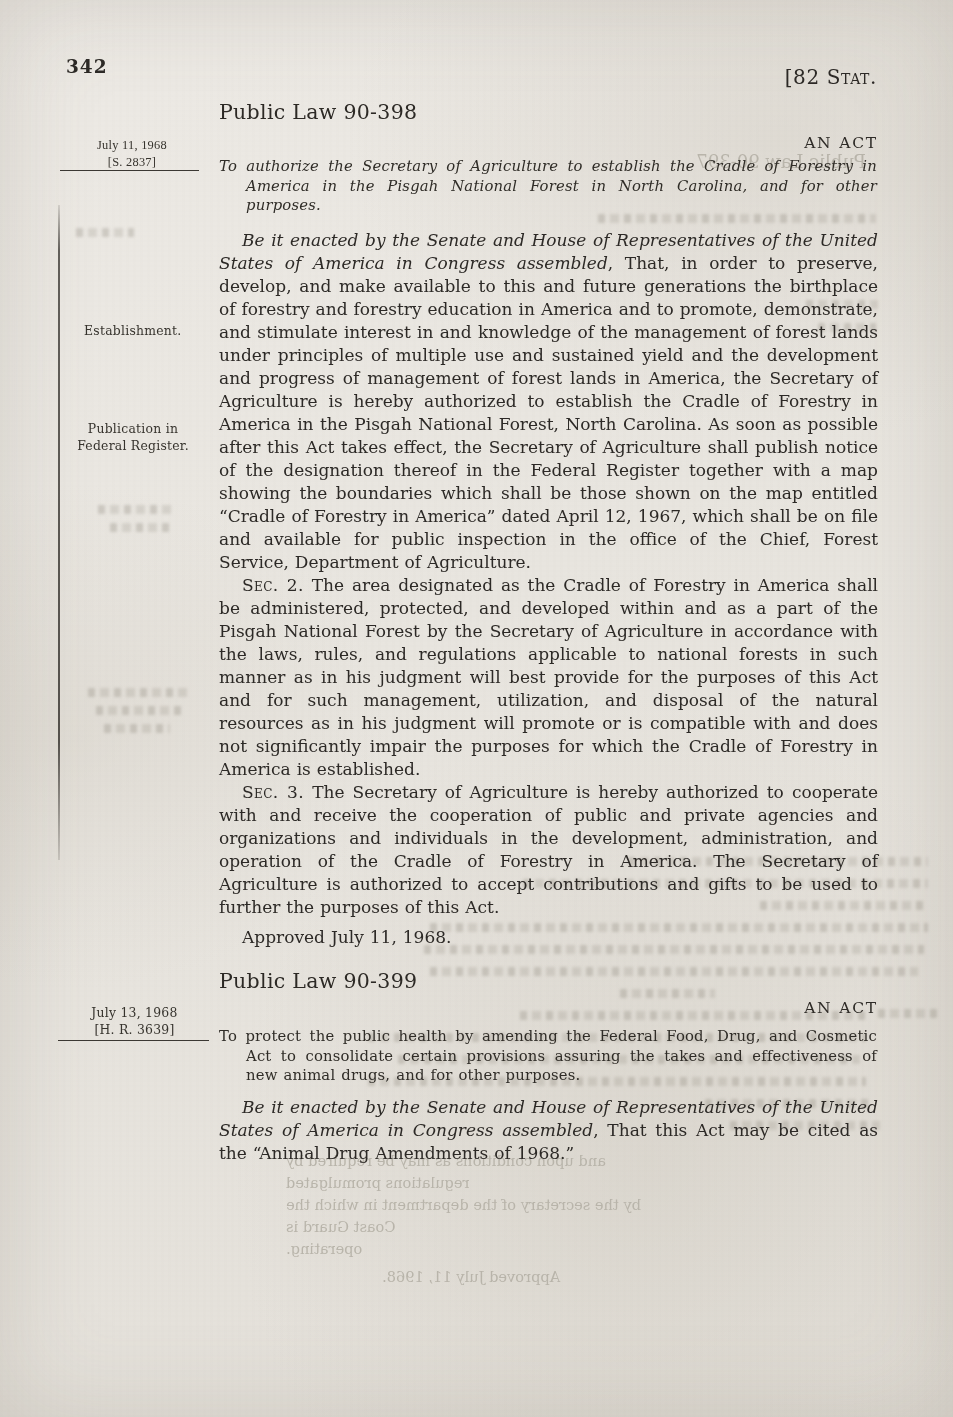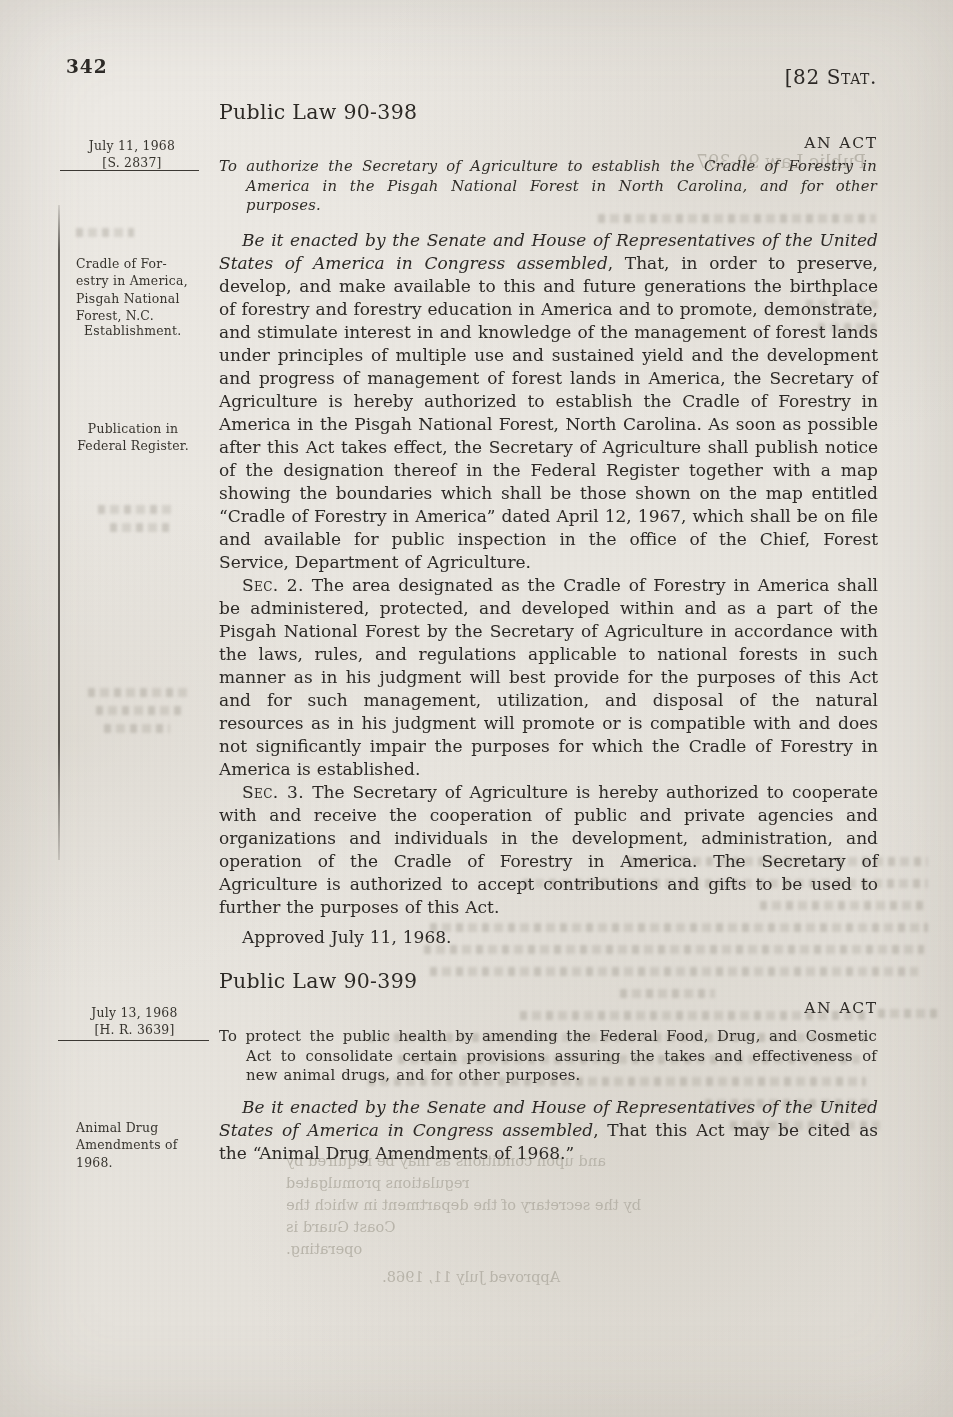--- a/index.html
+++ b/index.html
@@ -33,21 +33,21 @@
   
   .body-block{position:absolute;left:219px;width:659px;font-size:17px;line-height:23px;text-align:justify;color:#2c2926;word-spacing:.6px;}
   #law1-body{top:229px;} #law2-body{top:1096px;}
   .body-block p{margin:0;text-indent:23px;}
   .body-block p.approved{margin-top:7px;}
   .it{font-style:italic;}
   .sec{font-variant:small-caps;letter-spacing:.4px;}
   
   .mnote{position:absolute;font-size:12.4px;line-height:17.4px;color:#36332d;letter-spacing:.25px;}
   .mnote.center{text-align:center;}
-  #law1-datebill{left:62px;top:137px;width:140px;text-align:center;}
+  #law1-datebill{left:62px;top:137px;width:140px;text-align:center;font-family:Liberation Serif, serif;}
   #law1-rule{left:60px;top:170px;width:139px;}
   #note-cradle{left:76px;top:255px;width:134px;}
   #note-establishment{left:84px;top:322px;}
   #note-publication{left:62px;top:420px;width:142px;}
   #law2-datebill{left:62px;top:1004px;width:145px;text-align:center;}
   #law2-rule{left:58px;top:1040px;width:151px;}
   #note-animal{left:76px;top:1119px;width:132px;}
   .mrule{position:absolute;height:0;border-top:1.7px solid #3b3833;}
   
   .vline{position:absolute;left:58px;top:205px;width:2.4px;height:655px;
@@ -105,26 +105,20 @@
 
   <div class="mnote" id="law1-datebill">
     <div>July 11, 1968</div>
     <div>[S. 2837]</div>
   </div>
   <span class="mrule" id="law1-rule"></span>
 
   <div class="an-act" id="law1-anact">AN ACT</div>
   <div class="act-desc" id="law1-desc">To authorize the Secretary of Agriculture to establish the Cradle of Forestry in America in the Pisgah National Forest in North Carolina, and for other purposes.</div>
 
-  <div class="mnote" id="note-cradle">
-    <div>Cradle of For-</div>
-    <div>estry in America,</div>
-    <div>Pisgah National</div>
-    <div>Forest, N.C.</div>
-  </div>
   <div class="mnote" id="note-establishment">Establishment.</div>
   <div class="mnote center" id="note-publication">
     <div>Publication in</div>
     <div>Federal Register.</div>
   </div>
 
   <div class="body-block" id="law1-body">
     <p><span class="it">Be it enacted by the Senate and House of Representatives of the United States of America in Congress assembled</span><span>, That, in order to preserve, develop, and make available to this and future generations the birthplace of forestry and forestry education in America and to promote, demonstrate, and stimulate interest in and knowledge of the management of forest lands under principles of multiple use and sustained yield and the development and progress of management of forest lands in America, the Secretary of Agriculture is hereby authorized to establish the Cradle of Forestry in America in the Pisgah National Forest, North Carolina. As soon as possible after this Act takes effect, the Secretary of Agriculture shall publish notice of the designation thereof in the Federal Register together with a map showing the boundaries which shall be those shown on the map entitled “Cradle of Forestry in America” dated April 12, 1967, which shall be on file and available for public inspection in the office of the Chief, Forest Service, Department of Agriculture.</span></p>
     <p><span class="sec">Sec. 2.</span><span> The area designated as the Cradle of Forestry in America shall be administered, protected, and developed within and as a part of the Pisgah National Forest by the Secretary of Agriculture in accordance with the laws, rules, and regulations applicable to national forests in such manner as in his judgment will best provide for the purposes of this Act and for such management, utilization, and disposal of the natural resources as in his judgment will promote or is compatible with and does not significantly impair the purposes for which the Cradle of Forestry in America is established.</span></p>
     <p><span class="sec">Sec. 3.</span><span> The Secretary of Agriculture is hereby authorized to cooperate with and receive the cooperation of public and private agencies and organizations and individuals in the development, administration, and operation of the Cradle of Forestry in America. The Secretary of Agriculture is authorized to accept contributions and gifts to be used to further the purposes of this Act.</span></p>
@@ -135,23 +129,18 @@
 
   <div class="mnote" id="law2-datebill">
     <div>July 13, 1968</div>
     <div>[H. R. 3639]</div>
   </div>
   <span class="mrule" id="law2-rule"></span>
 
   <div class="an-act" id="law2-anact">AN ACT</div>
   <div class="act-desc" id="law2-desc">To protect the public health by amending the Federal Food, Drug, and Cosmetic Act to consolidate certain provisions assuring the takes and effectiveness of new animal drugs, and for other purposes.</div>
 
-  <div class="mnote" id="note-animal">
-    <div>Animal Drug</div>
-    <div>Amendments of</div>
-    <div>1968.</div>
-  </div>
 
   <div class="body-block" id="law2-body">
     <p><span class="it">Be it enacted by the Senate and House of Representatives of the United States of America in Congress assembled</span><span>, That this Act may be cited as the “Animal Drug Amendments of 1968.”</span></p>
   </div>
 
 </div>
 
 </body></html>

